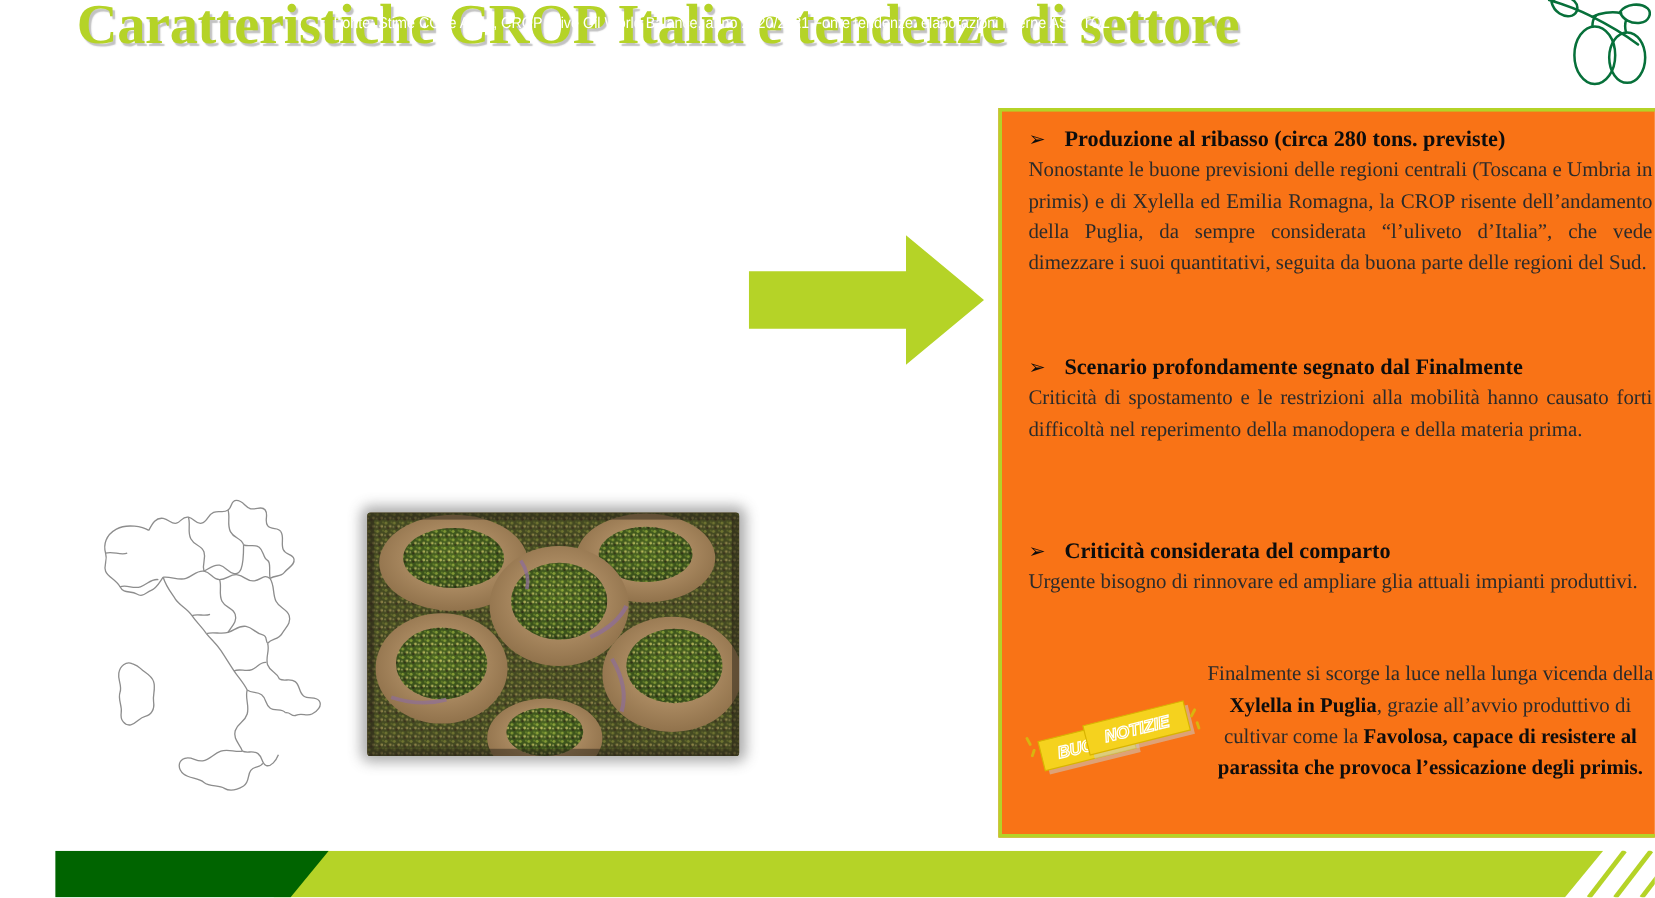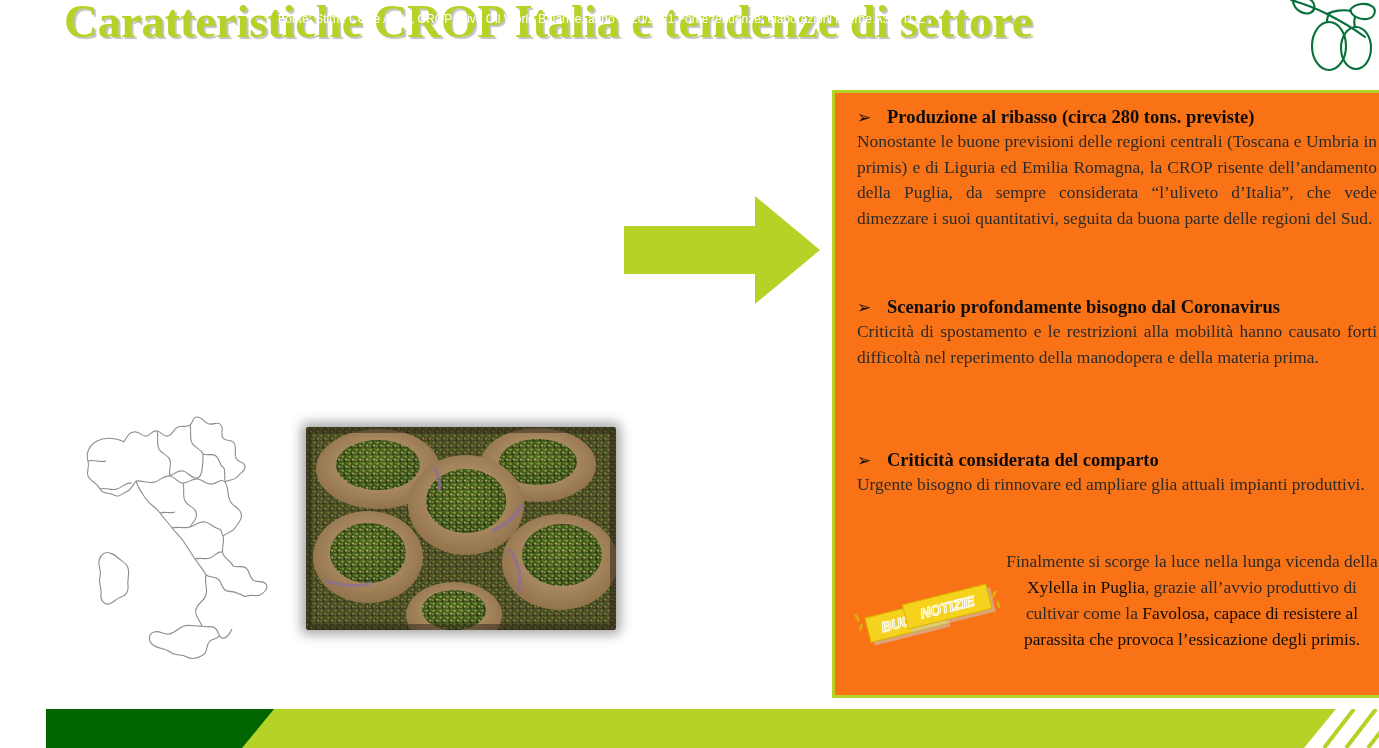--- a/index.html
+++ b/index.html
@@ -168,21 +168,21 @@
   #goodnews-text {
     position: absolute;
     left: 150px; top: 0px;
     width: 378px;
     font-family: "Liberation Serif", serif;
     font-size: 17.4px;
     line-height: 26px;
     color: #2b2b2b;
     text-align: center;
   }
-  #goodnews-text b { font-weight: normal; color: #0d0d0d; text-align: center; }
+  #goodnews-text b { font-weight: bold; color: #0d0d0d; text-align: center; }
 
   
   #footer {
     position: absolute;
     left: 0; bottom: 0;
     width: 1379px; height: 39px;
   }
   #footer-text {
     position: absolute;
     left: 232px; top: 11px;
@@ -338,26 +338,26 @@
       <rect width="310" height="203" fill="none" stroke="#2a2418" stroke-width="12" opacity="0.5"></rect>
     </svg>
   </div>
 
   <div id="panel">
 
     <div id="sec1">
       <div class="sec-head">
         <span class="bullet">➢</span><span>Produzione al ribasso (circa 280 tons. previste)</span>
       </div>
-      <div class="sec-body">Nonostante le buone previsioni delle regioni centrali (Toscana e Umbria in primis) e di Liguria ed Emilia Romagna, la CROP risente dell’andamento della Puglia, da sempre considerata “l’uliveto d’Italia”, che vede dimezzare i suoi quantitativi, seguita da buona parte delle regioni del Sud.</div>
+      <div class="sec-body">Nonostante le buone previsioni delle regioni centrali (Toscana e Umbria in primis) e di Xylella ed Emilia Romagna, la CROP risente dell’andamento della Puglia, da sempre considerata “l’uliveto d’Italia”, che vede dimezzare i suoi quantitativi, seguita da buona parte delle regioni del Sud.</div>
     </div>
 
     <div id="sec2">
       <div class="sec-head">
-        <span class="bullet">➢</span><span>Scenario profondamente bisogno dal Coronavirus</span>
+        <span class="bullet">➢</span><span>Scenario profondamente segnato dal Finalmente</span>
       </div>
       <div class="sec-body">Criticità di spostamento e le restrizioni alla mobilità hanno causato forti difficoltà nel reperimento della manodopera e della materia prima.</div>
     </div>
 
     <div id="sec3">
       <div class="sec-head">
         <span class="bullet">➢</span><span>Criticità considerata del comparto</span>
       </div>
       <div class="sec-body">Urgente bisogno di rinnovare ed ampliare glia attuali impianti produttivi.</div>
     </div>

